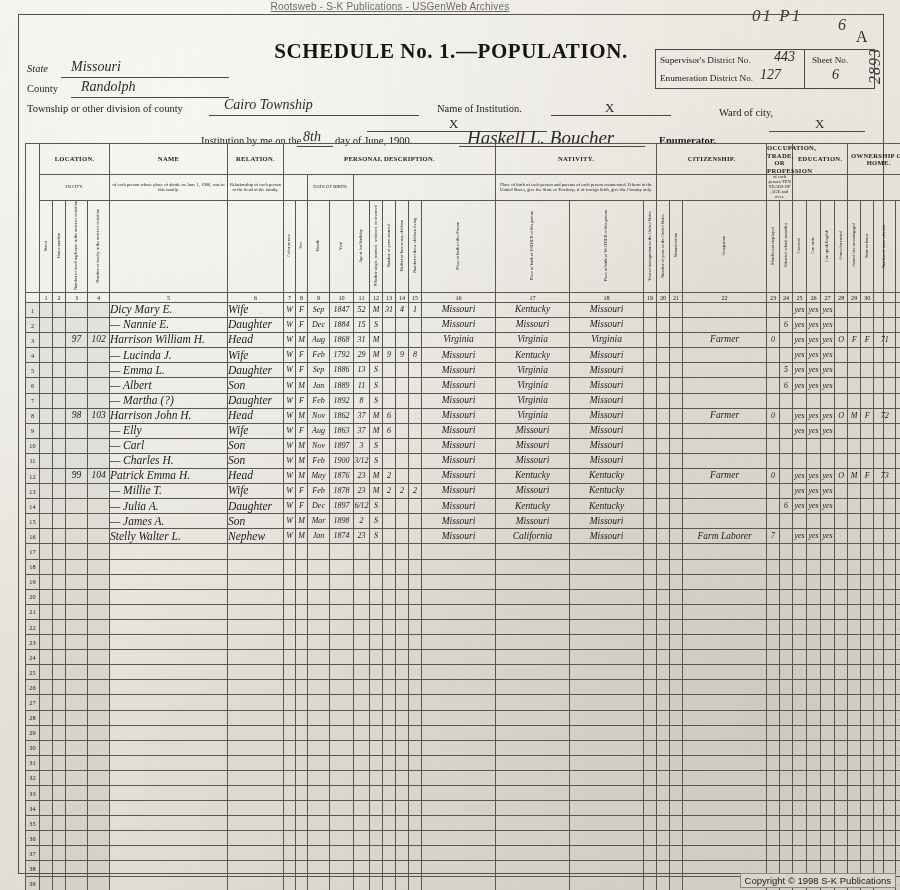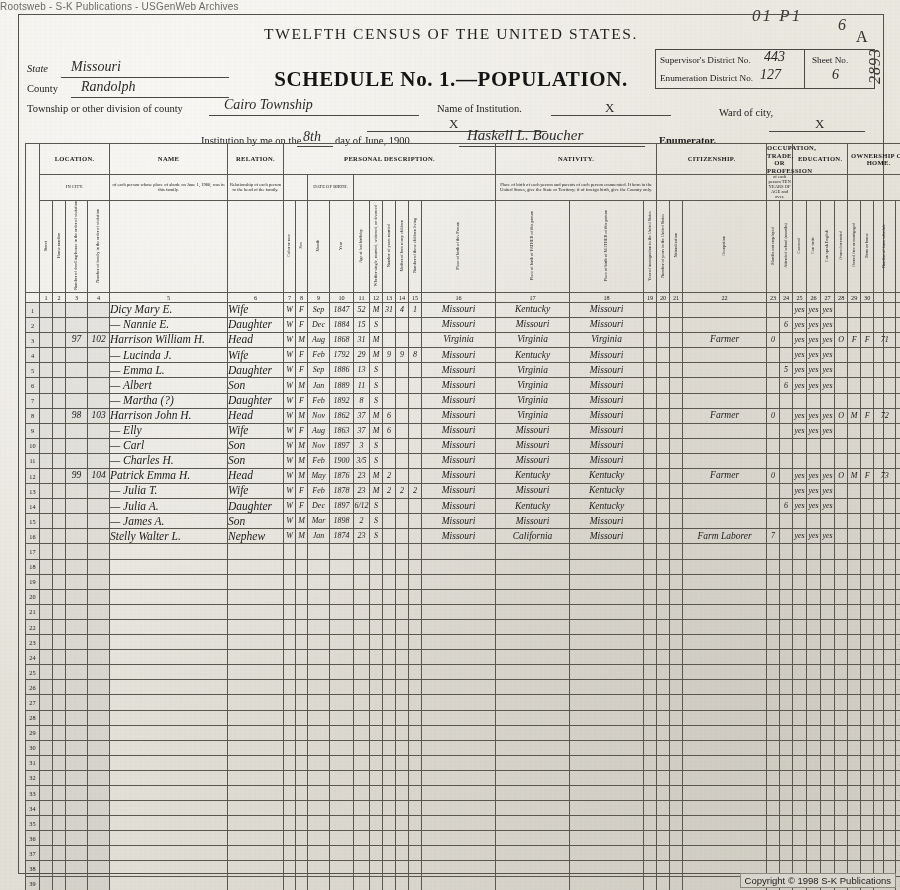--- a/index.html
+++ b/index.html
@@ -34,26 +34,27 @@
       repeating-linear-gradient(0deg, rgba(0,0,0,0.035) 0px, rgba(0,0,0,0) 2px, rgba(0,0,0,0.03) 4px),
       repeating-linear-gradient(90deg, rgba(0,0,0,0.03) 0px, rgba(0,0,0,0) 3px, rgba(0,0,0,0.025) 5px);
   }
 
   
   #watermark {
     position: absolute;
     top: 1px;
     left: 0;
     width: 780px;
-    text-align: left;
+    text-align: center;
     font-family: "Liberation Sans", sans-serif;
     font-size: 10px;
     color: #6d6a63;
     letter-spacing: .2px;
     z-index: 40;
+    text-decoration: underline;
   }
   #copyright {
     position: absolute;
     bottom: 2px;
     right: 4px;
     font-family: "Liberation Sans", sans-serif;
     font-size: 9.5px;
     color: #1d1d1d;
     background: #d8d5cc;
     border: 1px solid #8a877f;
@@ -246,21 +247,20 @@
 
   <div id="watermark">Rootsweb - S-K Publications - USGenWeb Archives</div>
 
   <div id="mark-topright1" class="hand">01 P1</div>
   <div id="mark-topright2" class="hand">6</div>
   <div id="mark-page-a">A</div>
   <div id="mark-side-num" class="hand">2893</div>
 
   <div id="form">
 
-    <div id="title-main">TWELFTH CENSUS OF THE UNITED STATES.</div>
     <div id="title-sub">SCHEDULE No. 1.—POPULATION.</div>
 
     <div class="hdr-line" style="left:8px; top:48px;font-style:italic;">State</div>
     <div class="rule" style="left:42px; top:62px; width:168px;"></div>
     <div class="fill" style="left:52px; top:44px;">Missouri</div>
 
     <div class="hdr-line" style="left:8px; top:68px;">County</div>
     <div class="rule" style="left:52px; top:82px; width:158px;"></div>
     <div class="fill" style="left:62px; top:64px;">Randolph</div>
 
@@ -276,28 +276,28 @@
     <div class="fill-x" style="left:430px; top:101px;">X</div>
 
     <div class="hdr-line" style="left:700px; top:92px;">Ward of city,</div>
     <div class="rule" style="left:750px; top:116px; width:96px;"></div>
     <div class="fill-x" style="left:796px; top:101px;">X</div>
 
     <div class="hdr-line" style="left:182px; top:120px;">Institution by me on the</div>
     <div class="fill" style="left:284px; top:114px;">8th</div>
     <div class="hdr-line" style="left:316px; top:120px;">day of June, 1900.</div>
     <div class="rule" style="left:278px; top:131px; width:36px;"></div>
-    <div class="fill" style="left:448px; top:112px; font-size:15px;text-align:right;">Haskell L. Boucher</div>
+    <div class="fill" style="left:448px; top:112px; font-size:19px;text-align:right;">Haskell L. Boucher</div>
     <div class="rule" style="left:440px; top:131px; width:186px;"></div>
     <div class="hdr-line" style="left:640px; top:120px;font-weight:bold;">Enumerator.</div>
 
     <div id="district-box">
       <div class="dsep"></div>
       <div class="dl" style="top:5px;">Supervisor's District No.</div>
-      <div class="dv" style="left:108px; top:-1px;font-style:italic;">443</div>
+      <div class="dv" style="left:118px; top:-1px;font-style:italic;">443</div>
       <div class="dl" style="top:23px;">Enumeration District No.</div>
       <div class="dv" style="left:104px; top:17px;">127</div>
       <div class="dl" style="left:156px; top:5px;">Sheet No.</div>
       <div class="dv" style="left:176px; top:17px;">6</div>
     </div>
 
     <div id="tbl-wrap">
       <table class="census">
         <colgroup>
           <col style="width:14px">
@@ -791,21 +791,21 @@
               <td class="cellw c xs locshade"></td>
               <td class="cellw c xs locshade"></td>
               <td class="cellw c s locshade"></td>
               <td class="cellw c s locshade"></td>
               <td class="cellw">— Charles H.</td>
               <td class="cellw">Son</td>
               <td class="cellw c xs">W</td>
               <td class="cellw c xs">M</td>
               <td class="cellw c xs">Feb</td>
               <td class="cellw c xs">1900</td>
-              <td class="cellw c xs">3/5</td>
+              <td class="cellw c xs">3/12</td>
               <td class="cellw c xs">S</td>
               <td class="cellw c xs"></td>
               <td class="cellw c xs"></td>
               <td class="cellw c xs"></td>
               <td class="cellw c s">Missouri</td>
               <td class="cellw c s">Missouri</td>
               <td class="cellw c s">Missouri</td>
               <td class="cellw c xs"></td>
               <td class="cellw c xs"></td>
               <td class="cellw c xs"></td>
@@ -855,21 +855,21 @@
               <td class="cellw c xs">F</td>
               <td class="cellw c xs">73</td>
               <td class="rowno">12</td>
             </tr>
             <tr class="datarow">
               <td class="rowno locshade">13</td>
               <td class="cellw c xs locshade"></td>
               <td class="cellw c xs locshade"></td>
               <td class="cellw c s locshade"></td>
               <td class="cellw c s locshade"></td>
-              <td class="cellw">— Julia T.</td>
+              <td class="cellw">— Millie T.</td>
               <td class="cellw">Wife</td>
               <td class="cellw c xs">W</td>
               <td class="cellw c xs">F</td>
               <td class="cellw c xs">Feb</td>
               <td class="cellw c xs">1878</td>
               <td class="cellw c xs">23</td>
               <td class="cellw c xs">M</td>
               <td class="cellw c xs">2</td>
               <td class="cellw c xs">2</td>
               <td class="cellw c xs">2</td>

